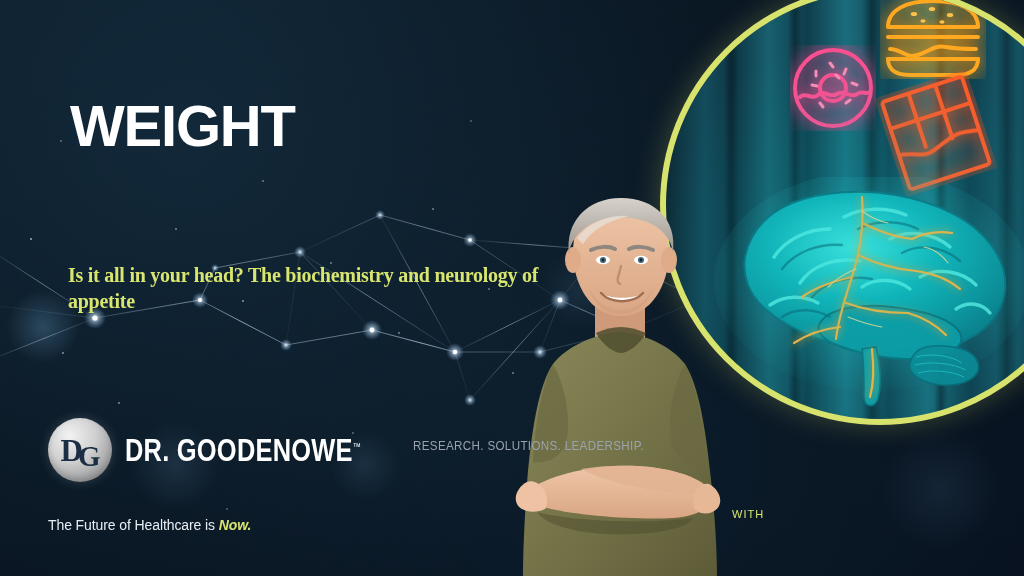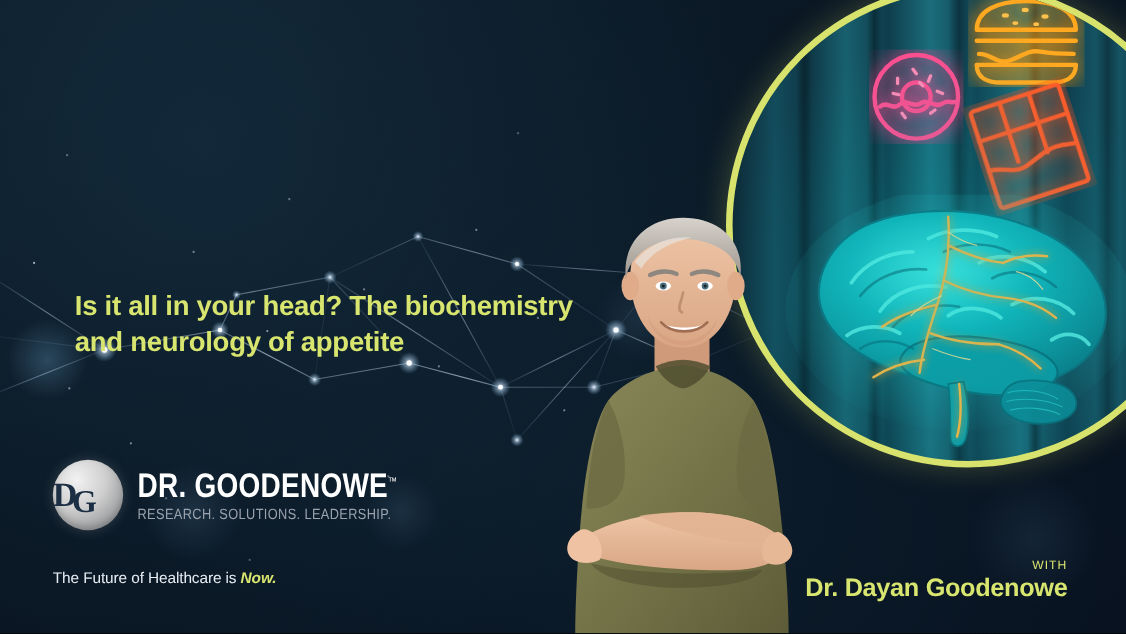--- a/index.html
+++ b/index.html
@@ -60,37 +60,37 @@
   
   .headline{
     position:absolute; left:70px; top:97px;
     font-size:58px; line-height:.99; font-weight:700;
     letter-spacing:-1.2px; color:#ffffff; text-transform:uppercase;
   }
   .headline .l2{ display:block; }
 
   .subhead{
     position:absolute; left:68px; top:262px; width:500px;
-    font-size:25px; line-height:1.32; font-weight:700;
-    color:#d8e56f; letter-spacing:-.25px;
+    font-size:20px; line-height:1.32; font-weight:700;
+    color:#d8e56f; letter-spacing:-.25px;font-family:Liberation Serif, serif;
   }
 
   
   .logo{ position:absolute; left:48px; top:418px; display:flex; align-items:center; gap:13px; }
   .badge{
     width:64px; height:64px; border-radius:50%;
     background:radial-gradient(circle at 34% 28%, #f2f2f2 0%, #cfcfcf 42%, #a3a4a6 72%, #7d7f82 100%);
     box-shadow:0 0 12px rgba(180,190,200,.22), inset 0 -3px 6px rgba(0,0,0,.18);
-    display:flex; align-items:center; 
+    display:flex; align-items:center; justify-content:center;
   }
   .badge-mark{ font-size:31px; font-weight:700; color:#1b2e44; letter-spacing:-3px;
                font-family:"Liberation Serif", serif; line-height:1; }
   .badge-mark b:last-child{ position:relative; top:5px; left:-2px; font-size:29px; }
 
-  .wordmark{ display:flex; flex-direction:column; justify-content:center; }
+  .wordmark{ display:flex; flex-direction:row; justify-content:center; }
   .wm-main{
     font-size:31px; font-weight:700; color:#ffffff;
     letter-spacing:.3px; line-height:1; white-space:nowrap;
     transform:scaleX(.82); transform-origin:left center;
   }
   .wm-main sup{ font-size:10px; vertical-align:super; font-weight:400; }
   .wm-sub{
     font-size:13.5px; font-weight:400; color:#9aa3ad; letter-spacing:.4px;
     margin-top:3px; white-space:nowrap;
     transform:scaleX(.86); transform-origin:left center;
@@ -194,20 +194,21 @@
     <div class="star" style="left:470px; top:120px; width:1.5px;height:1.5px;opacity:.3"></div>
   </div>
 
   <div class="glowblob" style="left:6px;  top:290px; width:74px; height:74px;"></div>
   <div class="glowblob" style="left:130px;top:420px; width:90px; height:90px; opacity:.5"></div>
   <div class="glowblob" style="left:330px;top:430px; width:70px; height:70px; opacity:.45"></div>
   <div class="glowblob" style="left:540px;top:250px; width:80px; height:80px; opacity:.4"></div>
   <div class="glowblob" style="left:880px;top:430px; width:120px;height:120px; opacity:.35"></div>
 
   <h1 class="headline">
+    <span>WEIGHT</span>
   </h1>
 
   <p class="subhead">Is it all in your head? The biochemistry and neurology of appetite</p>
 
   <div class="circle-wrap">
     <div class="circle">
       <div class="vstripe" style="left:58px"></div>
       <div class="vstripe" style="left:122px"></div>
       <div class="vstripe" style="left:196px; width:20px"></div>
       <div class="vstripe" style="left:268px"></div>
@@ -437,16 +438,15 @@
       <div class="wm-sub">RESEARCH. SOLUTIONS. LEADERSHIP.</div>
     </div>
   </div>
 
   <div class="future">
     <span>The Future of Healthcare is </span><em>Now.</em>
   </div>
 
   <div class="credit">
     <div class="with">WITH</div>
-    <div class="who">Dr. Dayan Goodenowe</div>
   </div>
 
 </div>
 
 </body></html>

